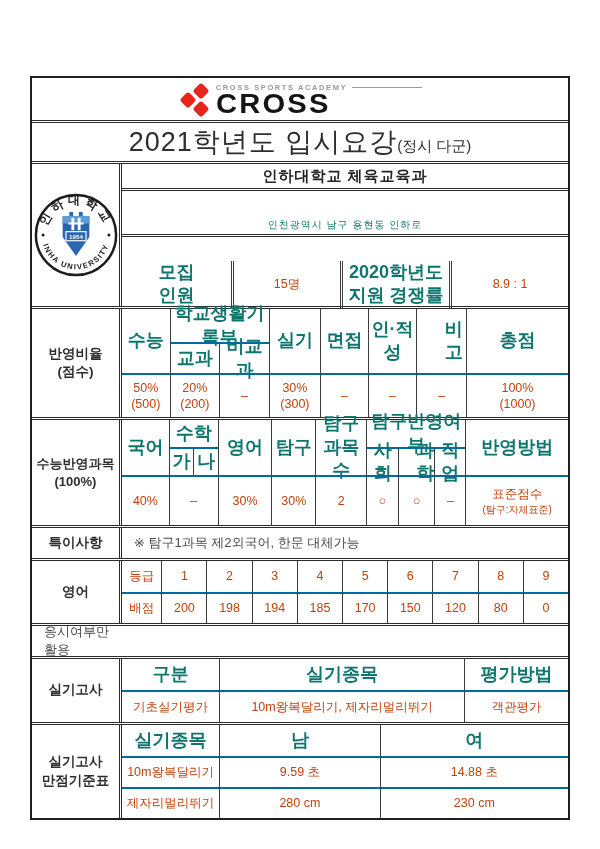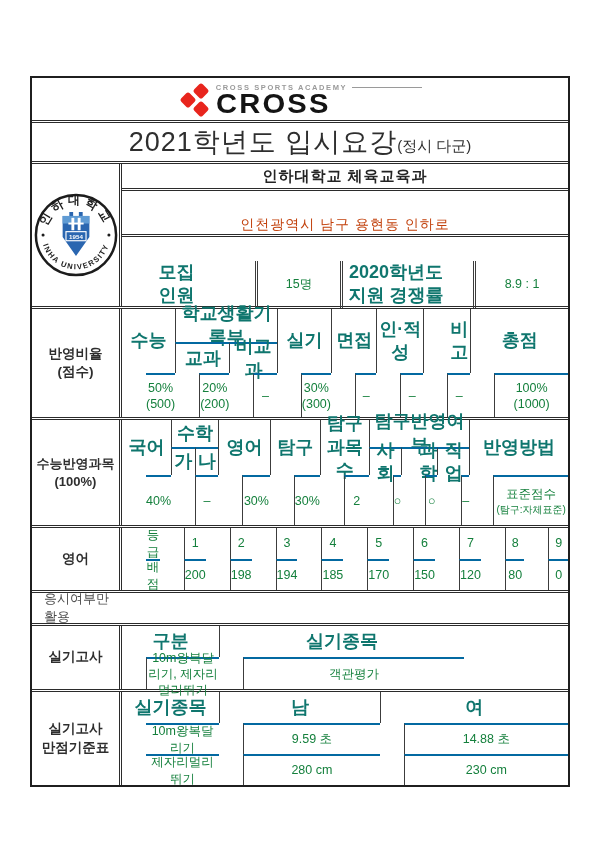--- a/index.html
+++ b/index.html
@@ -31,32 +31,32 @@
   
   .sec { display:grid; grid-template-columns:90px 1fr; border-top:3px double #2b2b2b; }
   .label-cell {
     border-right:3px double #2b2b2b; display:flex; align-items:center; justify-content:center;
     font-weight:bold; font-size:13.5px; text-align:center; white-space:pre-line; color:#2e2e2e;
     line-height:1.35;
   }
   .cell { display:flex; align-items:center; justify-content:center; text-align:center;
           white-space:pre-line; font-size:12.5px; line-height:1.3; }
   .hd { font-weight:bold; color:#0f766e; font-size:18px; }
-  .val { color:#15803d;margin-left:24px; }
+  .val { color:#c2410c; }
   .bl { border-left:1px solid #3c3c3c; }
   .bl2 { border-left:3px double #3c3c3c; }
   .bt { border-top:2px solid #0369a1; }
   
   .info { display:grid; grid-template-columns:90px 1fr; border-top:0; }
   .seal-cell { border-right:3px double #2b2b2b; display:flex; align-items:center; justify-content:center; }
   .info-right { display:flex; flex-direction:column;gap:24px; }
   .dept-row { height:27px; border-bottom:3px double #2b2b2b; display:flex; align-items:center; justify-content:center;
               font-weight:bold; font-size:15px; color:#242424; letter-spacing:1px; }
   .addr-row { height:22px; border-bottom:3px double #2b2b2b; display:flex; align-items:center; justify-content:center;
-              font-size:14px; color:#c2410c; letter-spacing:1px; }
+              font-size:10px; color:#0f766e; letter-spacing:1px; }
   .recruit-row { height:45px; display:grid; grid-template-columns:110fr 110fr 110fr 120fr; }
   
   .ratio-grid { display:grid; grid-template-columns:48fr 50fr 50fr 52fr 48fr 49fr 50fr 103fr;
                 grid-template-rows:33px 31px 44px; }
   
   .csat-grid { display:grid; grid-template-columns:48fr 25fr 25fr 55fr 45fr 52fr 33fr 30fr 32fr 105fr;
                grid-template-rows:27px 28px 50px; }
   .method-sub { font-size:10px; display:block; }
   
   .content-cell { display:flex; align-items:center; padding-left:12px; font-size:13px; color:#4a4a4a; height:30px; }
@@ -191,20 +191,24 @@
       <div class="cell val bl bt" style="grid-column:7; grid-row:3;">○</div>
       <div class="cell val bl bt" style="grid-column:8; grid-row:3;">○</div>
       <div class="cell val bl bt" style="grid-column:9; grid-row:3;">–</div>
       <div class="cell val bl bt" style="grid-column:10; grid-row:3; flex-direction:column;">
         <span>표준점수</span>
         <span class="method-sub">(탐구:자체표준)</span>
       </div>
     </div>
   </div>
 
+  <div class="sec">
+    <div class="label-cell">특이사항</div>
+    <div class="content-cell">※ 탐구1과목 제2외국어, 한문 대체가능</div>
+  </div>
 
   <div class="sec">
     <div class="label-cell">영어</div>
     <div class="eng-grid">
       <div class="cell val" style="grid-row:1;">등급</div>
       <div class="cell val bl" style="grid-row:1;">1</div>
       <div class="cell val bl" style="grid-row:1;">2</div>
       <div class="cell val bl" style="grid-row:1;">3</div>
       <div class="cell val bl" style="grid-row:1;">4</div>
       <div class="cell val bl" style="grid-row:1;">5</div>
@@ -227,20 +231,22 @@
 
   <div class="sec">
     <div class="content-cell">응시여부만 활용</div>
   </div>
 
   <div class="sec">
     <div class="label-cell">실기고사</div>
     <div class="prac-grid">
       <div class="cell hd" style="grid-row:1;">구분</div>
       <div class="cell hd bl" style="grid-row:1;">실기종목</div>
+      <div class="cell hd bl" style="grid-row:1;">평가방법</div>
+      <div class="cell val bt" style="grid-row:2;">기초실기평가</div>
       <div class="cell val bl bt" style="grid-row:2;">10m왕복달리기, 제자리멀리뛰기</div>
       <div class="cell val bl bt" style="grid-row:2;">객관평가</div>
     </div>
   </div>
 
   <div class="sec">
     <div class="label-cell">실기고사
 만점기준표</div>
     <div class="std-grid">
       <div class="cell hd" style="grid-row:1;">실기종목</div>

